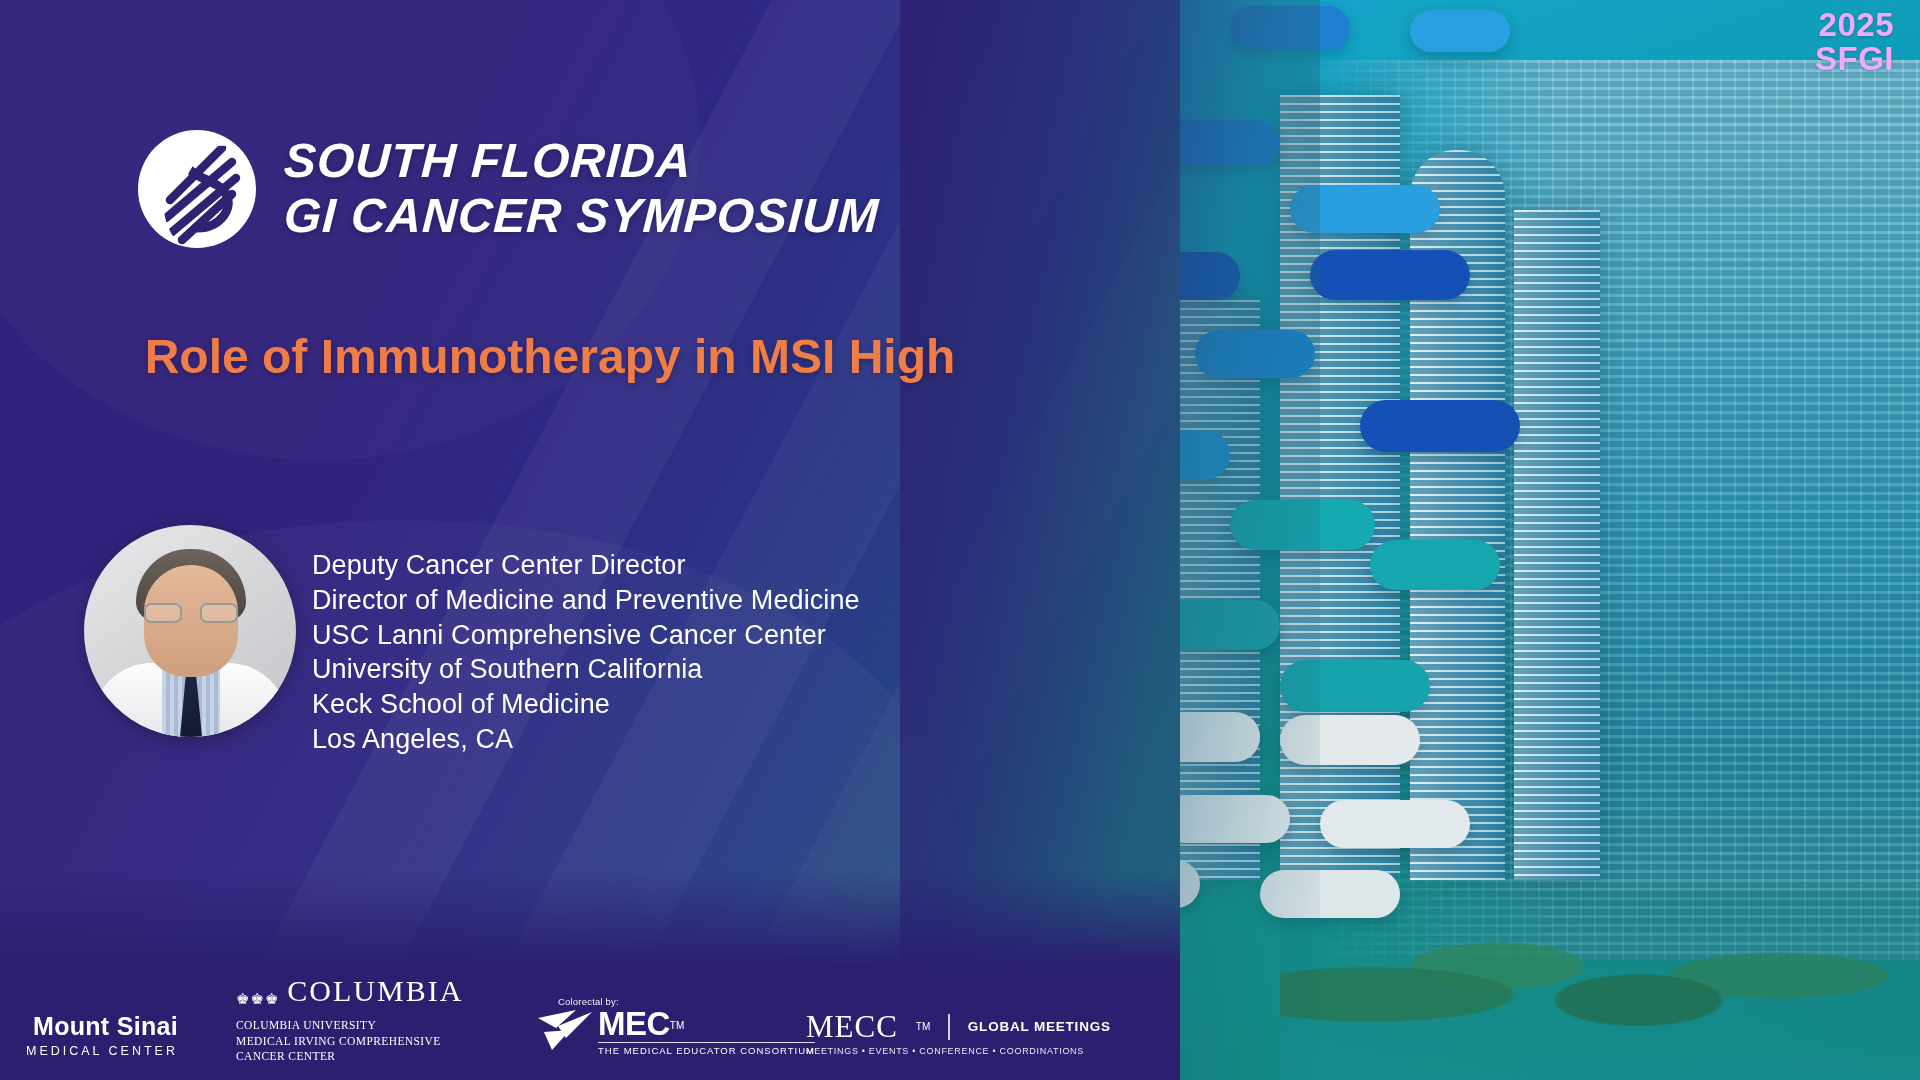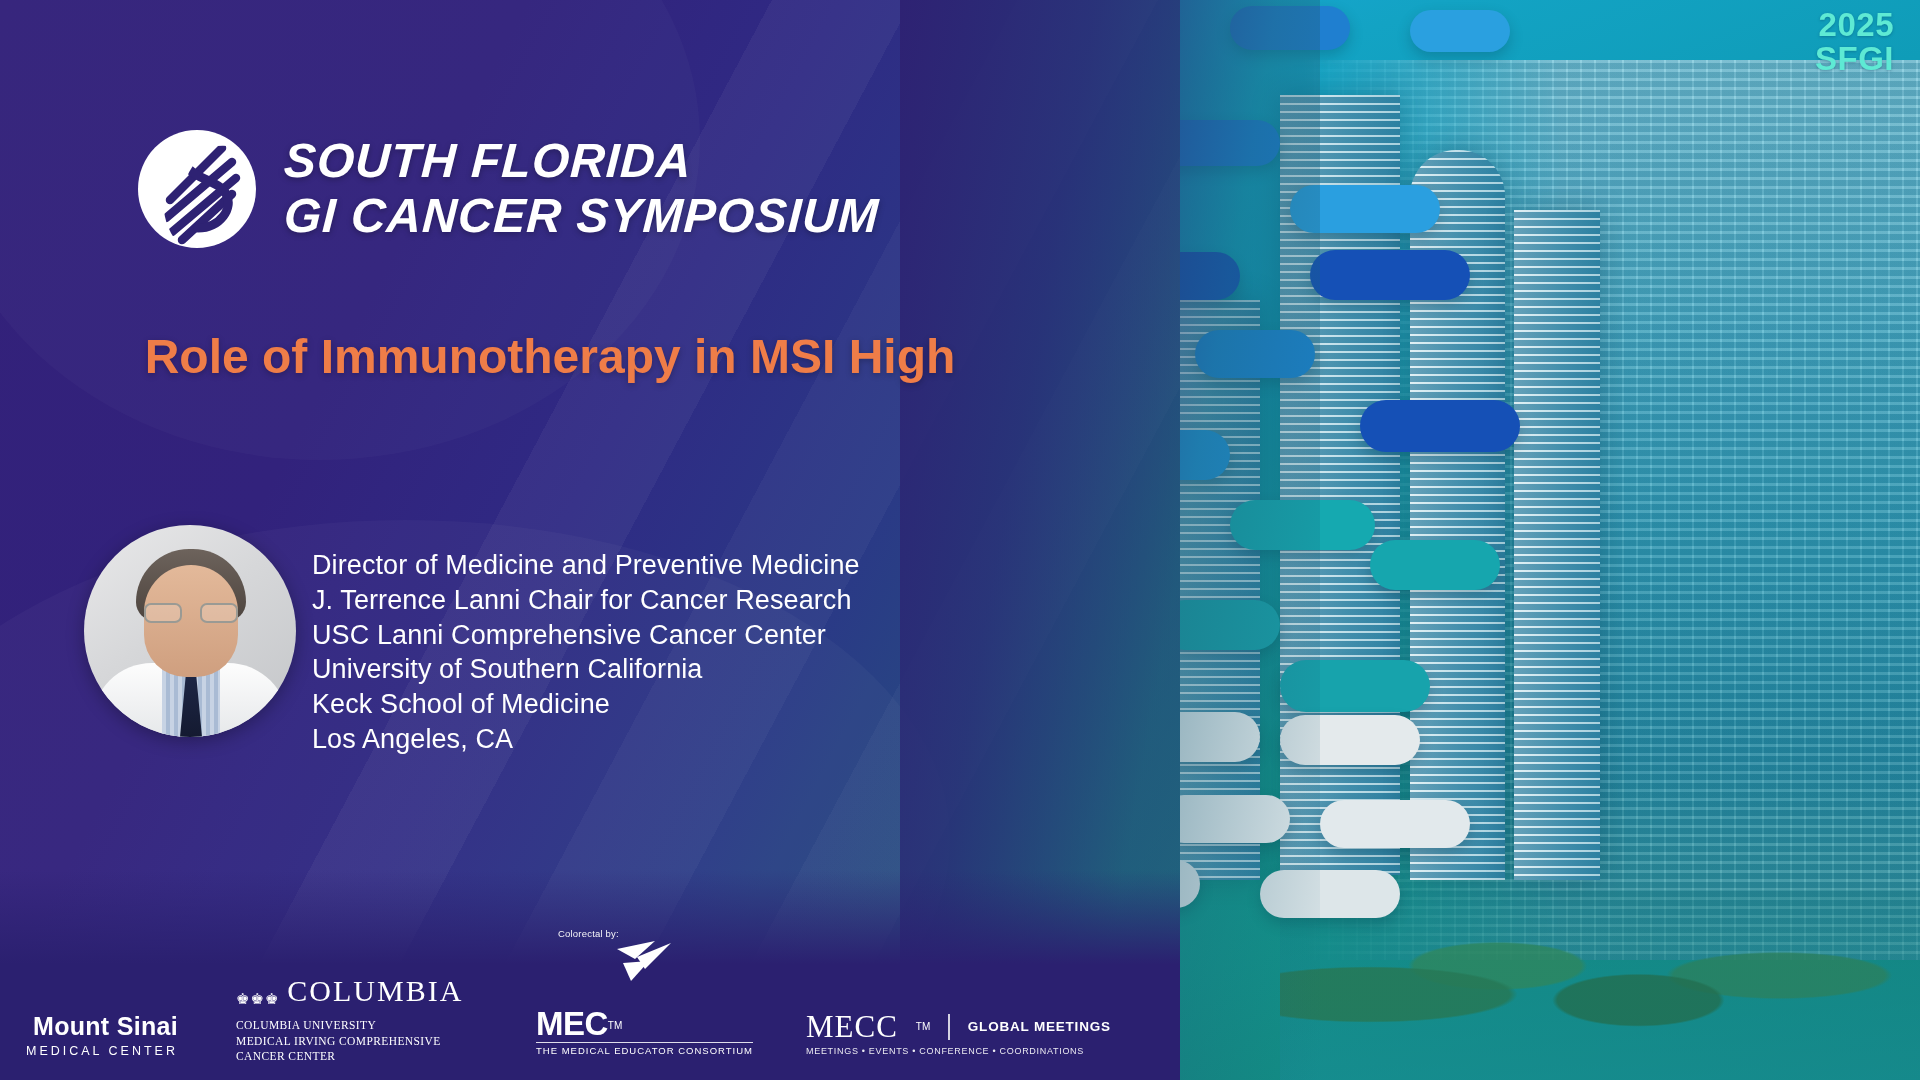--- a/index.html
+++ b/index.html
@@ -83,21 +83,21 @@
     background:rgba(255,255,255,.022);
   }
   .bottom-band{
     position:absolute; left:0; bottom:0; width:1180px; height:210px;
     background:linear-gradient(to top, #2b2070 0%, #2b2070 55%, rgba(43,32,112,0) 100%);
   }
 
   
   .sfgi-badge{
     position:absolute; right:26px; top:8px; text-align:right;
-    color:#5eead4; font-weight:bold; font-size:33px; line-height:1.04;
+    color:#f0abfc; font-weight:bold; font-size:33px; line-height:1.04;
     letter-spacing:.5px; text-shadow:0 1px 3px rgba(0,60,90,.35);
   }
 
   
   .event-logo{ position:absolute; left:136px; top:128px; display:flex; align-items:center; gap:26px; }
   .logo-mark{ width:122px; height:122px; flex:0 0 auto; }
   .logo-words{ display:flex; flex-direction:column; gap:4px; }
   .logo-line{
     color:#fff; font-weight:bold; font-style:italic; font-size:48px;
     letter-spacing:1px; line-height:1.06; white-space:nowrap;
@@ -164,21 +164,21 @@
   .f-item{ position:absolute; color:#fff; }
 
   .ms-name{ font-size:25px; font-weight:bold; letter-spacing:.3px; line-height:1; }
   .ms-sub{ font-size:12.5px; letter-spacing:3.0px; margin-top:5px; text-align:right; }
 
   .col-crown{ font-size:15px; line-height:1; letter-spacing:1px; }
   .col-name{ font-family:"Liberation Serif", serif; font-size:30px; letter-spacing:2px; line-height:1; }
   .col-sub{ font-family:"Liberation Serif", serif; font-size:11.5px; letter-spacing:.4px; line-height:1.32; margin-top:12px; }
 
   .acc-top{ font-size:9.5px; letter-spacing:.2px; opacity:.95; }
-  .mec-row{ display:flex; align-items:center; gap:20px;flex-direction:column; }
+  .mec-row{ display:flex; align-items:center; gap:4px; }
   .mec-name{ font-size:33px; font-weight:bold; letter-spacing:-.5px; line-height:1; }
   .mec-tm{ font-size:10px; vertical-align:super; }
   .mec-sub{ font-size:9.5px; letter-spacing:1.0px; border-top:1.3px solid rgba(255,255,255,.85); padding-top:2px; margin-top:2px; }
 
   .mecc-name{ font-family:"Liberation Serif", serif; font-size:31px; letter-spacing:1px; line-height:1; }
   .mecc-div{ width:1.5px; height:26px; background:rgba(255,255,255,.8); }
   .mecc-gm{ font-size:13.5px; font-weight:bold; letter-spacing:.8px; }
   .mecc-sub{ font-size:9px; letter-spacing:.7px; margin-top:4px; opacity:.9; }
 </style>
 </head>
@@ -267,22 +267,22 @@
     <div class="ph-hair"></div>
     <div class="ph-face"></div>
     <div class="ph-glass">
         <i></i>
         <i></i>
       </div>
   </div>
 
   <div class="speaker-info">
     <div id="affil-list">
+        <div class="sp-line">Deputy Cancer Center Director</div>
         <div class="sp-line">Director of Medicine and Preventive Medicine</div>
-        <div class="sp-line">J. Terrence Lanni Chair for Cancer Research</div>
         <div class="sp-line">USC Lanni Comprehensive Cancer Center</div>
         <div class="sp-line">University of Southern California</div>
         <div class="sp-line">Keck School of Medicine</div>
         <div class="sp-line">Los Angeles, CA</div>
       </div>
   </div>
 
   <div class="footer">
 
     <div class="f-item" style="left:26px; bottom:14px; text-align:right;">

